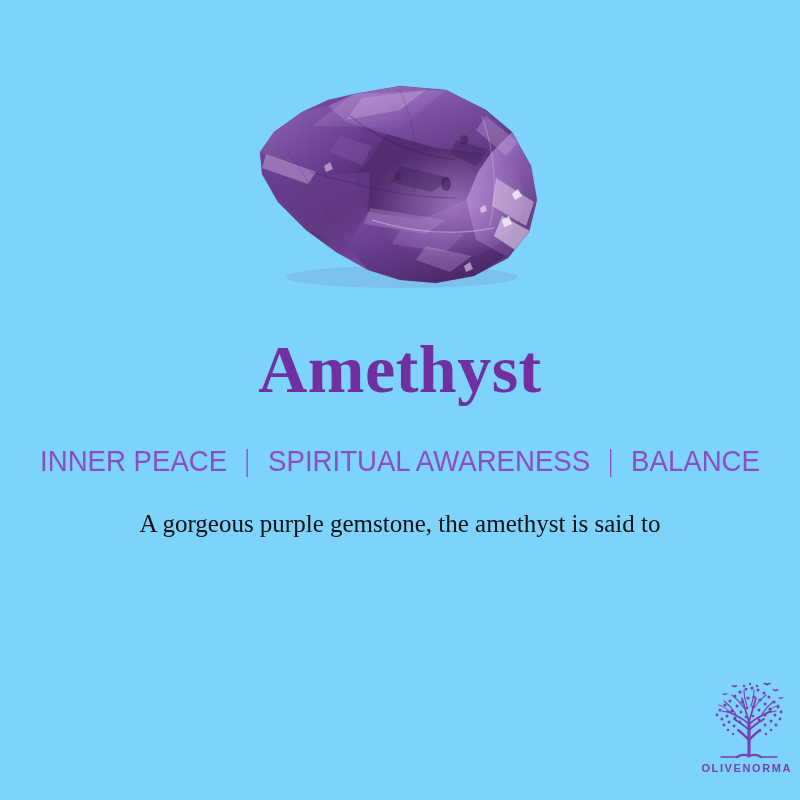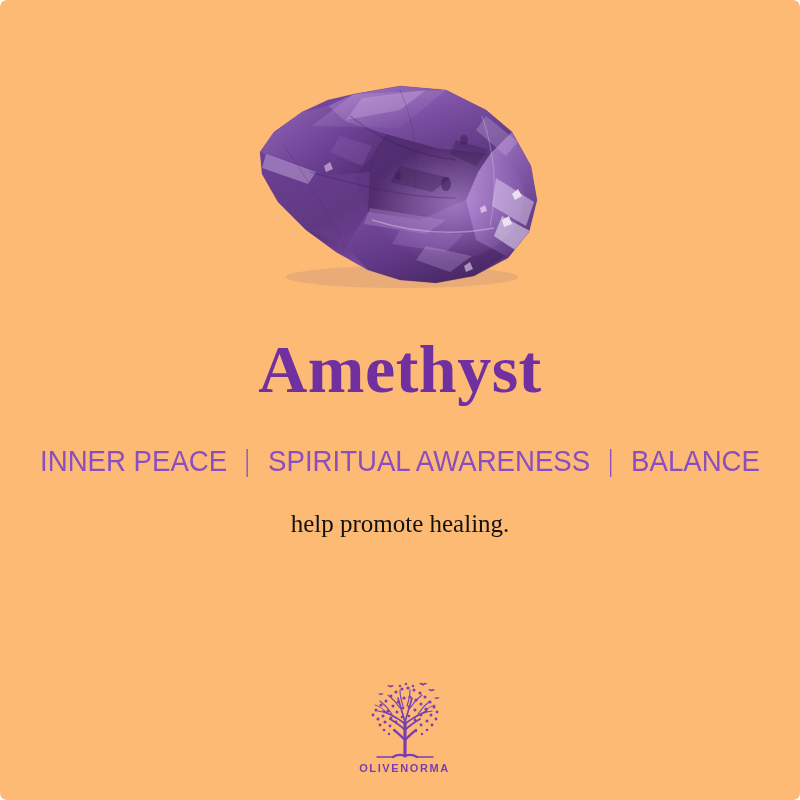--- a/index.html
+++ b/index.html
@@ -12,22 +12,21 @@
     width: 800px;
     height: 800px;
     position: relative;
     overflow: hidden;
     font-family: "Liberation Sans", sans-serif;
   }
 
   #card {
     position: absolute;
     inset: 0;
-    background: #fdba74;
-    border-radius: 7px;
+    background: #7dd3fc;
   }
 
   
   .gem-wrap {
     position: absolute;
     left: 250px;
     top: 80px;
     width: 300px;
     height: 210px;
   }
@@ -92,21 +91,21 @@
   .body-copy .ln { display: block; white-space: nowrap; }
 
   
   .logo {
     position: absolute;
     left: 0;
     right: 8px;
     top: 678px;
     display: flex;
     flex-direction: column;
-    align-items: center;
+    align-items: flex-end;
     padding-left: 17px;
   }
   .logo-mark { display: block; width: 86px; height: 82px; }
   .logo-text {
     margin-top: 2px;
     font-family: "Liberation Sans", sans-serif;
     font-weight: 700;
     font-size: 11px;
     letter-spacing: 1.6px;
     color: #7a3fb0;
@@ -224,21 +223,21 @@
 
   <div class="subtitle">
     <span class="kw">INNER PEACE</span>
     <span class="sep">|</span>
     <span class="kw">SPIRITUAL AWARENESS</span>
     <span class="sep">|</span>
     <span class="kw">BALANCE</span>
   </div>
 
   <div class="body-copy">
-    <span class="ln">help promote healing.</span>
+    <span class="ln">A gorgeous purple gemstone, the amethyst is said to</span>
   </div>
 
   <div class="logo">
     <svg class="logo-mark" viewBox="0 0 86 82">
       <g stroke="#7a3fb0" fill="none" stroke-linecap="round">
 
         <path d="M43,78 L43,44" stroke-width="3.2"></path>
         <path d="M43,78 C38,76 34,77 31,79" stroke-width="2.2"></path>
         <path d="M43,78 C48,76 52,77 55,79" stroke-width="2.2"></path>
         <path d="M43,62 C39,58 36,55 32,52" stroke-width="2.2"></path>

